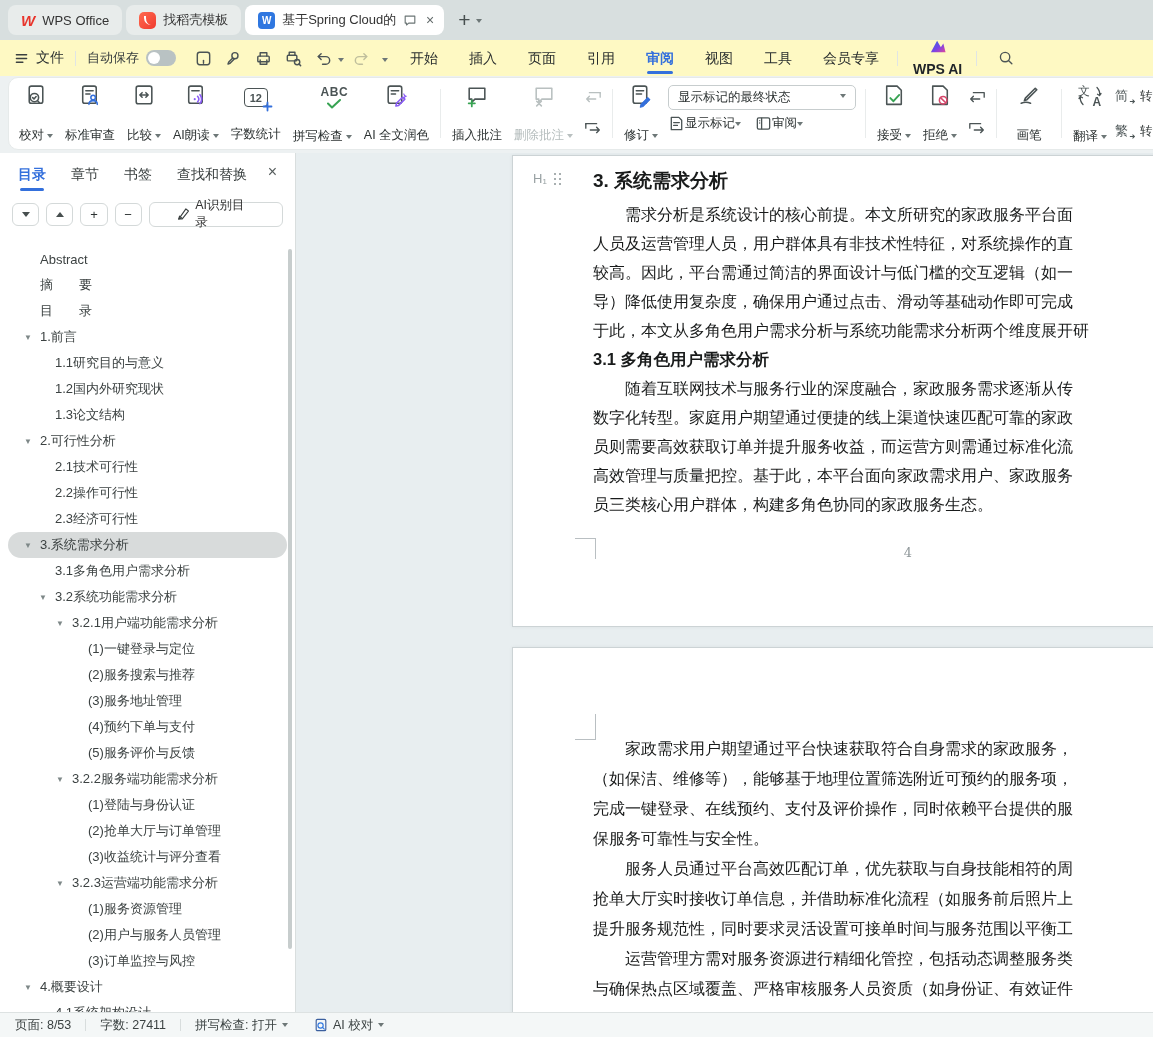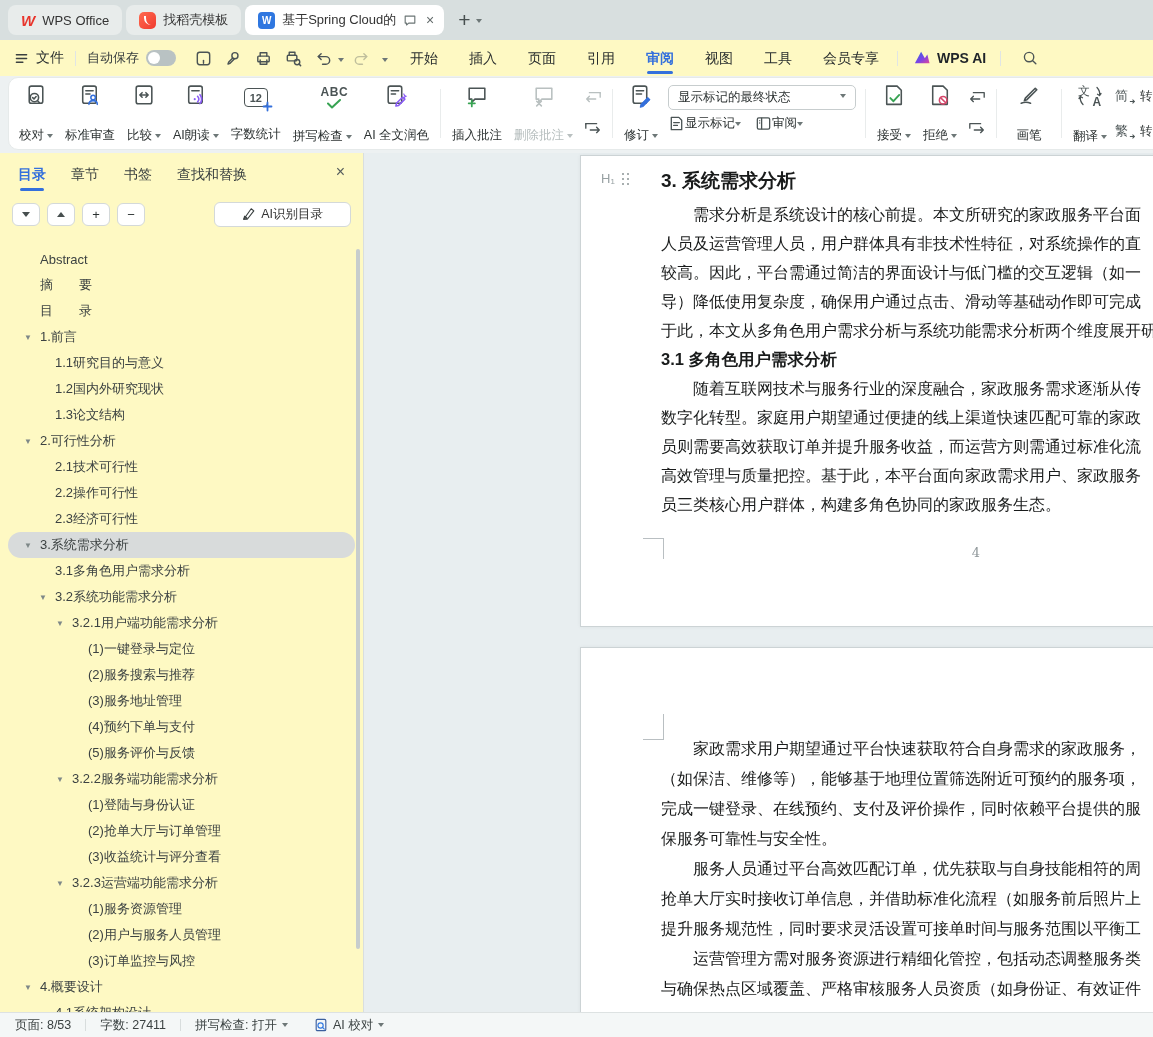--- a/index.html
+++ b/index.html
@@ -24,21 +24,21 @@
   .vdiv{width:1px;height:15px;background:#e0e5e5;margin:0 11px;flex:none;}
   .autosave{font-size:13px;color:#3a4040;margin-right:7px;}
   .toggle{width:30px;height:16px;border-radius:8px;background:#b9c2c3;position:relative;flex:none;}
   .toggle::after{content:"";position:absolute;left:2px;top:2px;width:12px;height:12px;border-radius:50%;background:#fff;}
   .mb-ic{width:24px;height:24px;display:flex;align-items:center;justify-content:center;margin:0 3px;border-radius:4px;}
   .mb-ic.dis{opacity:.35;}
   .mtabs{display:flex;align-items:center;gap:31px;margin-left:22px;height:36px;}
   .mtab{position:relative;height:36px;line-height:36px;color:#2a2f2f;cursor:default;white-space:nowrap;}
   .mtab.active{color:#3470dc;font-weight:700;}
   .mtab.active::after{content:"";position:absolute;left:50%;transform:translateX(-50%);bottom:2px;width:26px;height:3px;border-radius:2px;background:#3470dc;}
-  .wpsai{display:flex;align-items:center;gap:6px;font-weight:700;font-size:14px;color:#1f2429;}
+  .wpsai{display:flex;align-items:center;gap:6px;font-weight:700;font-size:14px;color:#1f2429;flex-direction:column;}
   
   .ribbonwrap{position:absolute;top:76px;left:0;right:0;height:77px;background:#edf1f2;}
   .ribbon{position:absolute;left:8px;top:1px;right:-14px;height:73px;background:#fff;border:1px solid #e6eaea;border-radius:10px;display:flex;align-items:stretch;padding:3px 4px;box-sizing:border-box;overflow:hidden;}
   .rbtn{display:flex;flex-direction:column;align-items:center;justify-content:center;gap:19px;padding:2px 6px;border-radius:6px;font-size:12.5px;color:#2b3131;flex:none;white-space:nowrap;}
   .rbtn .lblrow{display:flex;align-items:center;gap:3px;}
   .rbtn.dis{color:#b5bdbd;}
   .rdivider{width:1px;background:#e9ecec;margin:8px 5px;flex:none;}
   .sidecol{display:flex;flex-direction:column;justify-content:space-between;padding:8px 3px;flex:none;}
   .sicon{width:22px;height:18px;display:flex;align-items:center;justify-content:center;}
   .g3col{display:flex;flex-direction:column;padding:4px 4px;gap:5px;flex:none;}
@@ -49,21 +49,21 @@
   .wc-plus{position:absolute;right:-6px;bottom:-6px;}
   .abc-icon{position:relative;display:flex;flex-direction:column;align-items:center;margin-top:2px;height:25px;margin-left:24px;}
   .abc-txt{font-size:12px;font-weight:700;color:#4b5455;letter-spacing:.5px;}
   .tr-icon{position:relative;width:26px;height:26px;}
   .tr-wen{position:absolute;left:1px;top:0;font-size:12px;color:#4b5455;}
   .tr-a{position:absolute;right:2px;bottom:0;font-size:12px;font-weight:700;color:#4b5455;}
   .cjkbtn{display:flex;align-items:center;gap:4px;font-size:12.5px;color:#2b3131;}
   .cjk-g{font-size:13px;color:#4b5455;display:flex;align-items:flex-end;gap:1px;}
   
   .main{position:absolute;top:153px;left:0;right:0;bottom:25px;display:flex;}
-  .sidebar{width:364px;flex:none;background:#fef9c3;border-right:1px solid #d9dede;position:relative;box-sizing:border-box;}
+  .sidebar{width:296px;flex:none;background:#ffffff;border-right:1px solid #d9dede;position:relative;box-sizing:border-box;}
   .stabs{display:flex;align-items:center;gap:25px;padding:0 18px;height:42px;font-size:14px;color:#3a4040;}
   .stab{position:relative;height:42px;line-height:42px;white-space:nowrap;}
   .stab.active{color:#3470dc;font-weight:700;}
   .stab.active::after{content:"";position:absolute;left:50%;transform:translateX(-50%);bottom:4px;width:24px;height:3px;border-radius:2px;background:#3470dc;}
   .s-close{position:absolute;right:18px;top:10px;font-size:16px;color:#555c5c;}
   .stoolbar{display:flex;align-items:center;gap:7px;padding:2px 12px 0 12px;height:34px;}
   .sqbtn{width:28px;height:23px;background:#fff;border:1px solid #d4d9d9;border-radius:6px;display:flex;align-items:center;justify-content:center;color:#40474
 
 7;font-size:13px;box-sizing:border-box;}
   .tri-d{width:0;height:0;border:4px solid transparent;border-top:5px solid #474f4f;margin-top:4px;}

